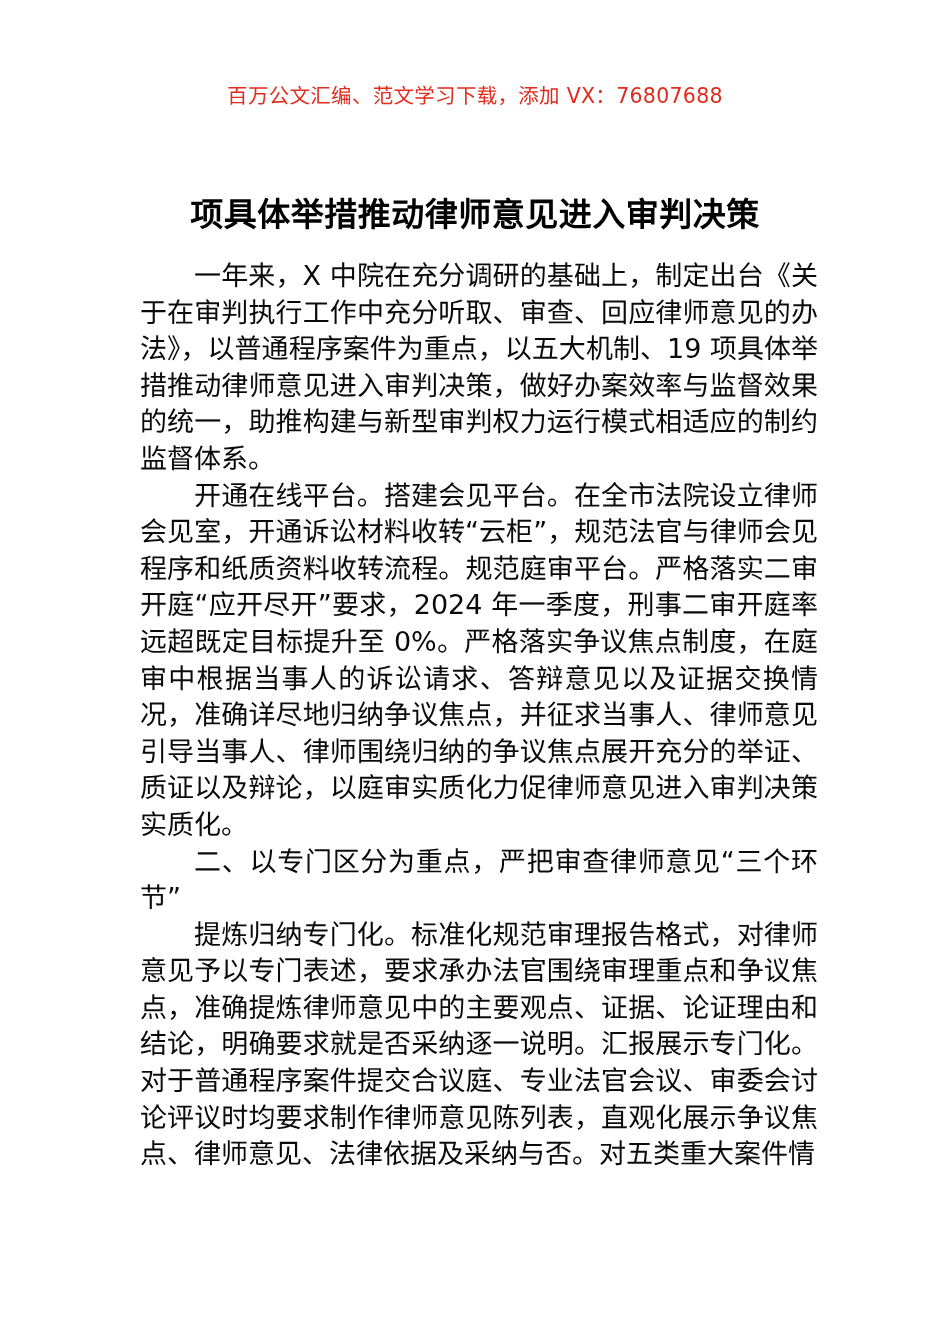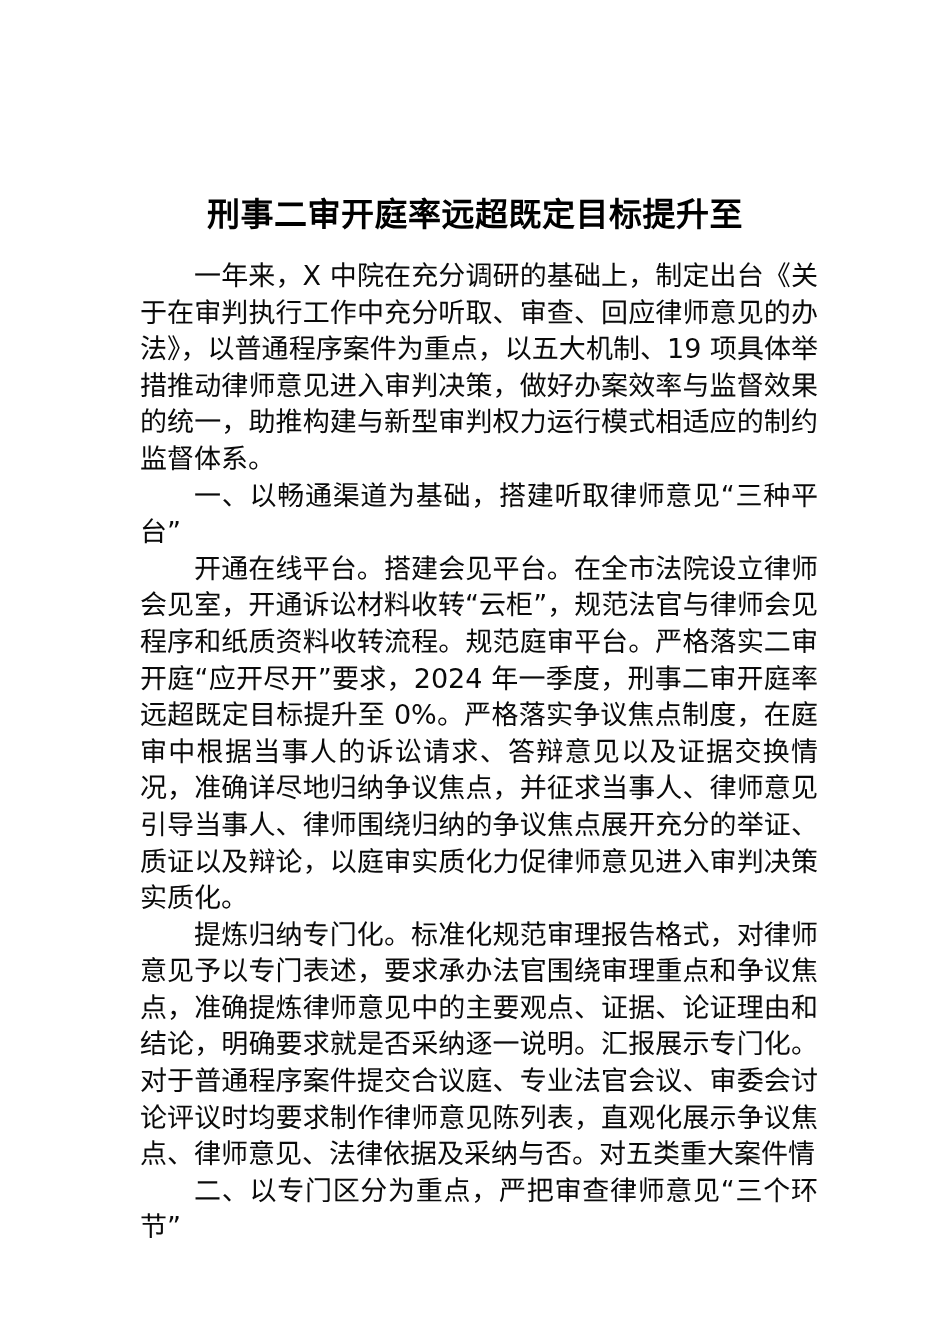--- a/index.html
+++ b/index.html
@@ -71,24 +71,24 @@
 
   .para + .para {
     margin-top: 0;
   }
 </style>
 </head>
 <body>
 
 <div class="page">
 
+  <div class="promo-header">百万公文汇编、范文学习下载，添加 VX：76807688</div>
 
-  <h1 class="doc-title">刑事二审开庭率远超既定目标提升至</h1>
+  <h1 class="doc-title">项具体举措推动律师意见进入审判决策</h1>
 
   <div class="doc-body">
     <p class="para">一年来，X 中院在充分调研的基础上，制定出台《关于在审判执行工作中充分听取、审查、回应律师意见的办法》，以普通程序案件为重点，以五大机制、19 项具体举措推动律师意见进入审判决策，做好办案效率与监督效果的统一，助推构建与新型审判权力运行模式相适应的制约监督体系。</p>
-    <p class="para">一、以畅通渠道为基础，搭建听取律师意见“三种平台”</p>
     <p class="para">开通在线平台。搭建会见平台。在全市法院设立律师会见室，开通诉讼材料收转“云柜”，规范法官与律师会见程序和纸质资料收转流程。规范庭审平台。严格落实二审开庭“应开尽开”要求，2024 年一季度，刑事二审开庭率远超既定目标提升至 0%。严格落实争议焦点制度，在庭审中根据当事人的诉讼请求、答辩意见以及证据交换情况，准确详尽地归纳争议焦点，并征求当事人、律师意见引导当事人、律师围绕归纳的争议焦点展开充分的举证、质证以及辩论，以庭审实质化力促律师意见进入审判决策实质化。</p>
+    <p class="para">二、以专门区分为重点，严把审查律师意见“三个环节”</p>
     <p class="para">提炼归纳专门化。标准化规范审理报告格式，对律师意见予以专门表述，要求承办法官围绕审理重点和争议焦点，准确提炼律师意见中的主要观点、证据、论证理由和结论，明确要求就是否采纳逐一说明。汇报展示专门化。对于普通程序案件提交合议庭、专业法官会议、审委会讨论评议时均要求制作律师意见陈列表，直观化展示争议焦点、律师意见、法律依据及采纳与否。对五类重大案件情</p>
-    <p class="para">二、以专门区分为重点，严把审查律师意见“三个环节”</p>
   </div>
 
 </div>
 
 </body></html>

